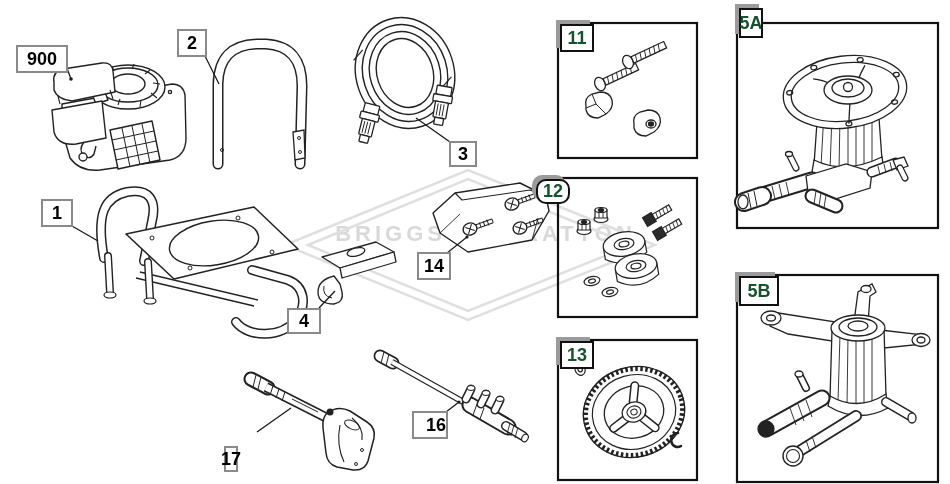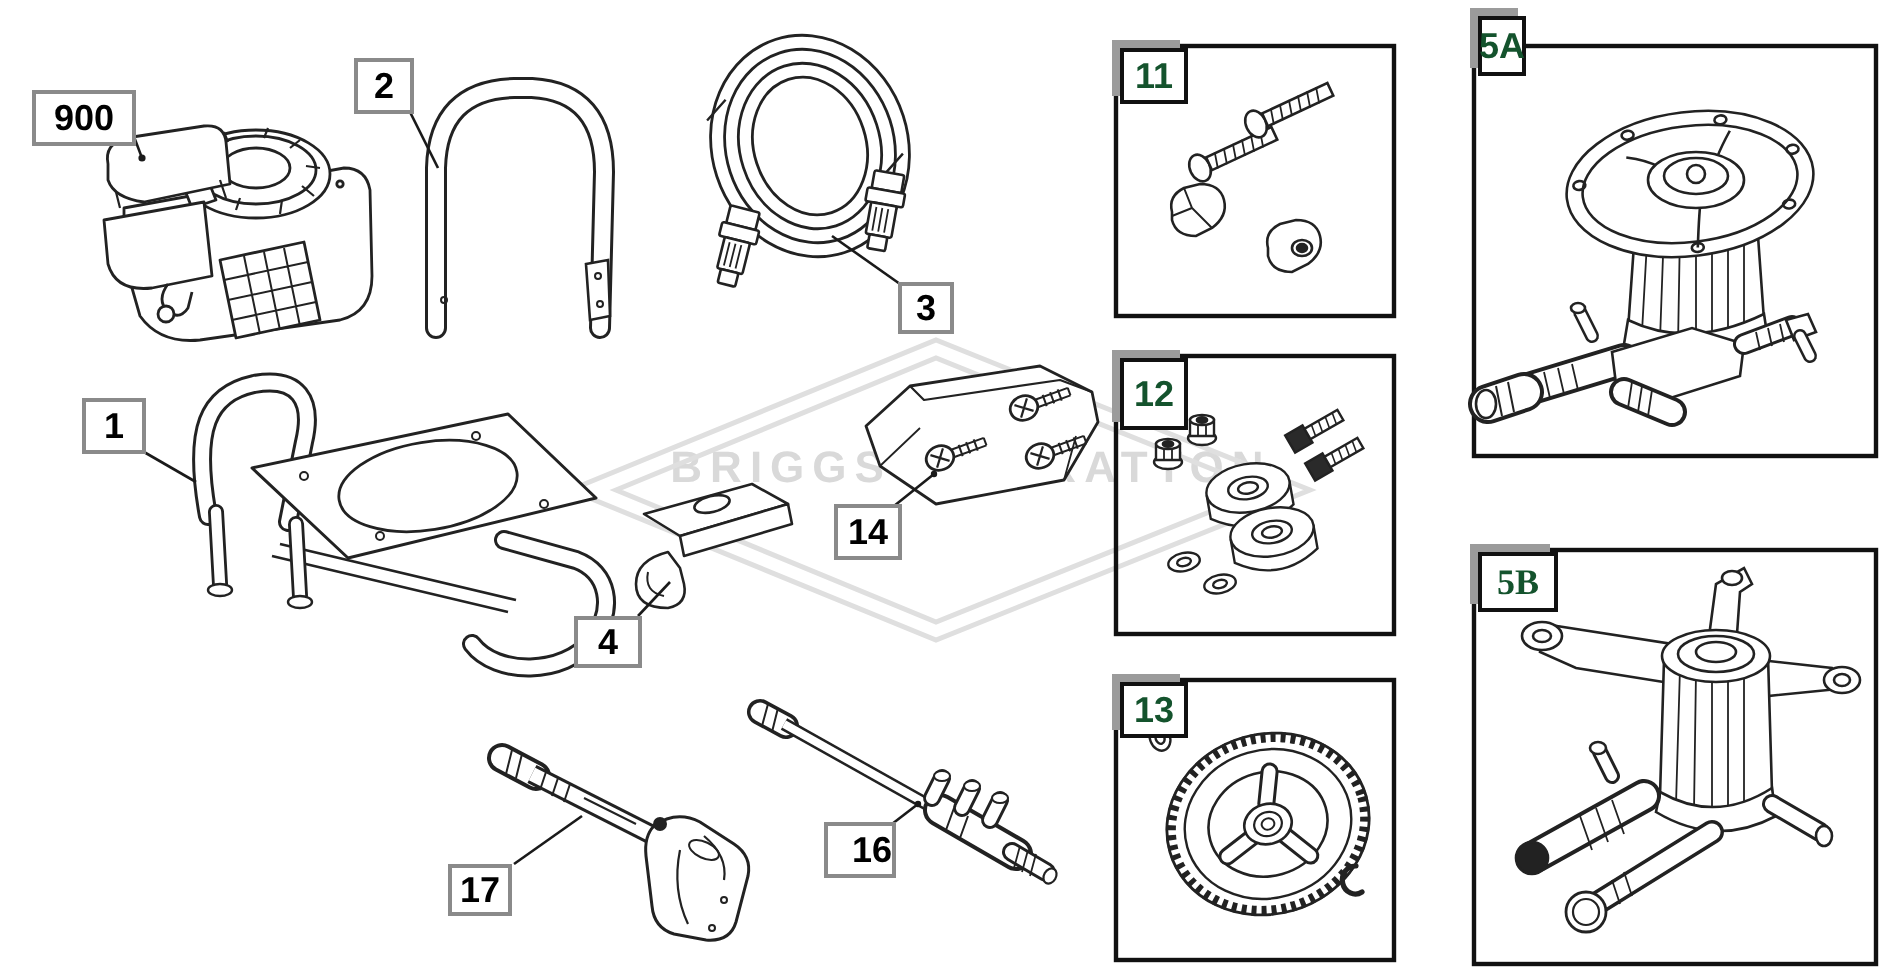--- a/index.html
+++ b/index.html
@@ -352,22 +352,22 @@
       <circle cx="459" cy="402" r="1.6" fill="#1a1a1a" stroke="none"></circle>
     </g>
   </svg>
 
   <div class="callout" style="left:16px;top:17px;width:52px;height:28px;margin-top:28px;">900</div>
   <div class="callout" style="left:177px;top:29px;width:30px;height:28px;">2</div>
   <div class="callout" style="left:449px;top:141px;width:28px;height:26px;">3</div>
   <div class="callout" style="left:41px;top:199px;width:32px;height:28px;">1</div>
   <div class="callout" style="left:417px;top:252px;width:34px;height:28px;">14</div>
   <div class="callout" style="left:287px;top:308px;width:34px;height:26px;">4</div>
-  <div class="callout" style="left:224px;top:432px;width:32px;height:26px;">17</div>
+  <div class="callout" style="left:224px;top:446px;width:14px;height:26px;">17</div>
   <div class="callout" style="left:412px;top:411px;width:36px;height:28px;padding-left:12px;">16</div>
 
   <div class="panel-tag" style="left:560px;top:24px;width:34px;height:28px;">11</div>
-  <div class="panel-tag" style="left:560px;top:179px;width:34px;height:36px;">12</div>
+  <div class="panel-tag" style="left:536px;top:179px;width:34px;height:25px;border-radius:10px;">12</div>
   <div class="panel-tag" style="left:560px;top:341px;width:34px;height:28px;">13</div>
   <div class="panel-tag" style="left:739px;top:8px;width:24px;height:30px;">5A</div>
-  <div class="panel-tag" style="left:739px;top:276px;width:40px;height:30px;font-family:Liberation Serif, serif;">5B</div>
+  <div class="panel-tag" style="left:739px;top:276px;width:40px;height:30px;">5B</div>
 
 </div>
 
 </body></html>

